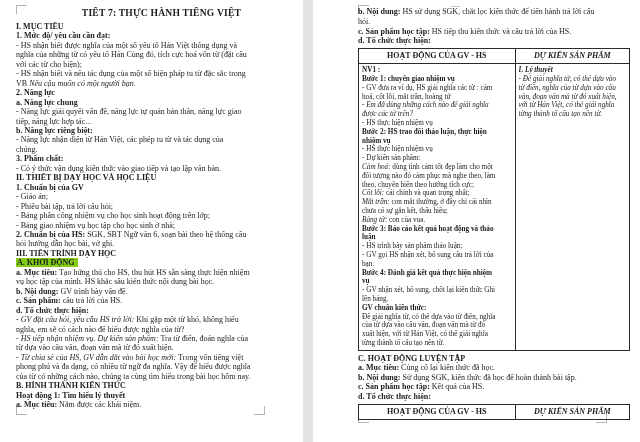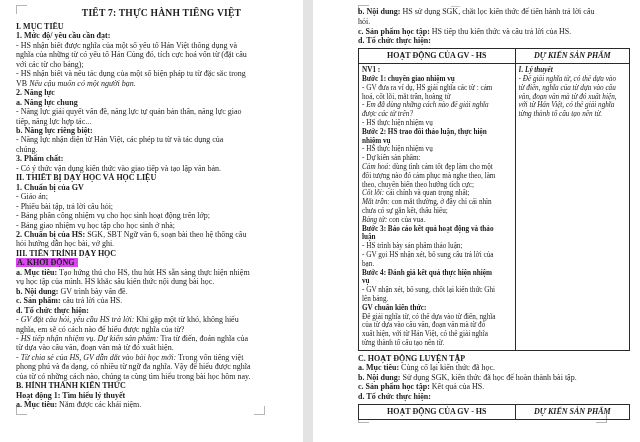--- a/index.html
+++ b/index.html
@@ -7,21 +7,21 @@
           font-family:"Liberation Serif","DejaVu Serif",serif;color:#1c1c1c;}
   .page{position:absolute;top:0;height:442px;background:#fff;}
   .page-left{left:8px;width:303px;}
   .page-gap{position:absolute;left:303px;top:0;width:10px;height:442px;background:#e3e3e3;}
   .page-right{left:313px;width:327px;}
   .p1-inner{position:absolute;left:8px;top:7px;width:291px;font-size:8px;line-height:9.45px;overflow:hidden;}
   .doc-title{text-align:center;font-weight:bold;font-size:9.6px;line-height:12px;margin-bottom:3px;letter-spacing:.2px;}
   .tl{white-space:nowrap;overflow:hidden;}
   .b{font-weight:bold;}
   .i{font-style:italic;}
-  .hl{background:#d946ef;padding:0 3px 0 1px;}
+  .hl{background:#84cc16;padding:0 3px 0 1px;}
   .p2-inner{position:absolute;left:45px;top:7px;width:272px;font-size:8px;line-height:9.8px;overflow:hidden;}
   .atable{border:1px solid #2a2a2a;margin-top:2px;}
   .thead{display:flex;border-bottom:1px solid #2a2a2a;font-weight:bold;text-align:center;justify-content:space-between;}
   .th{padding:2px 1px;font-size:8px;line-height:10px;white-space:nowrap;overflow:hidden;}
   .c1{width:58%;border-right:1px solid #2a2a2a;box-sizing:border-box;}
   .c2{width:42%;box-sizing:border-box;font-style:italic;}
   .tbody{display:flex;}
   .cell{padding:2px 3px;font-size:7.2px;line-height:8.8px;overflow:hidden;}
   .outro{margin-top:3px;font-size:8px;line-height:9.6px;}
   .mark{position:absolute;width:10px;height:8px;}
@@ -39,21 +39,21 @@
     <div class="mark m-tl" style="left:8px;top:5px;"></div>
     <div class="mark m-bl" style="left:8px;top:406px;"></div>
     <div class="mark m-br" style="left:246px;top:406px;"></div>
     <div class="p1-inner">
       <div class="doc-title">TIẾT 7: THỰC HÀNH TIẾNG VIỆT</div>
       <div>
           <div class="tl"><span class="b">I. MỤC TIÊU</span></div>
           <div class="tl"><span class="b">1. Mức độ/ yêu cầu cần đạt:</span></div>
           <div class="tl"><span>- HS nhận biết được nghĩa của một số yếu tố Hán Việt thông dụng và</span></div>
           <div class="tl"><span>nghĩa của những từ có yếu tố Hán Củng đó, tích cực hoá vốn từ (đặt câu</span></div>
-          <div class="tl"><span>với các từ cho bảng);</span></div>
+          <div class="tl"><span>với các từ cho biện);</span></div>
           <div class="tl"><span>- HS nhận biết và nêu tác dụng của một số biện pháp tu từ đặc sắc trong</span></div>
           <div class="tl"><span>VB </span><span class="i">Nếu cậu muốn có một người bạn.</span></div>
           <div class="tl"><span class="b">2. Năng lực</span></div>
           <div class="tl"><span class="b">a. Năng lực chung</span></div>
           <div class="tl"><span>- Năng lực giải quyết vấn đề, năng lực tự quản bản thân, năng lực giao</span></div>
           <div class="tl"><span>tiếp, năng lực hợp tác...</span></div>
           <div class="tl"><span class="b">b. Năng lực riêng biệt:</span></div>
           <div class="tl"><span> - Năng lực nhận diện từ Hán Việt, các phép tu từ và tác dụng của</span></div>
           <div class="tl"><span>chúng.</span></div>
           <div class="tl"><span class="b">3. Phẩm chất:</span></div>

